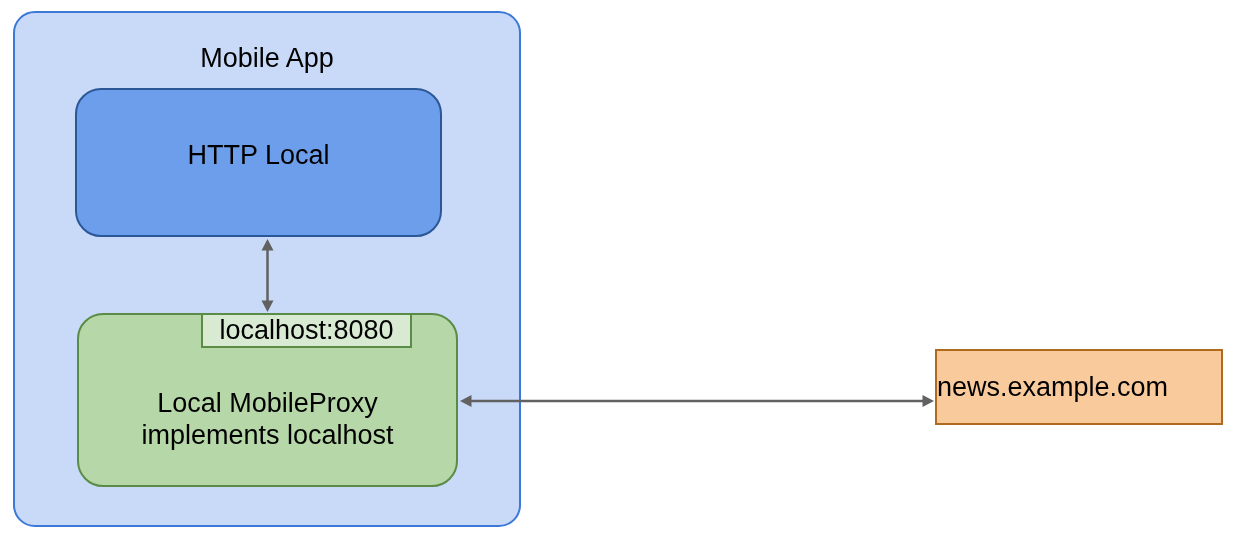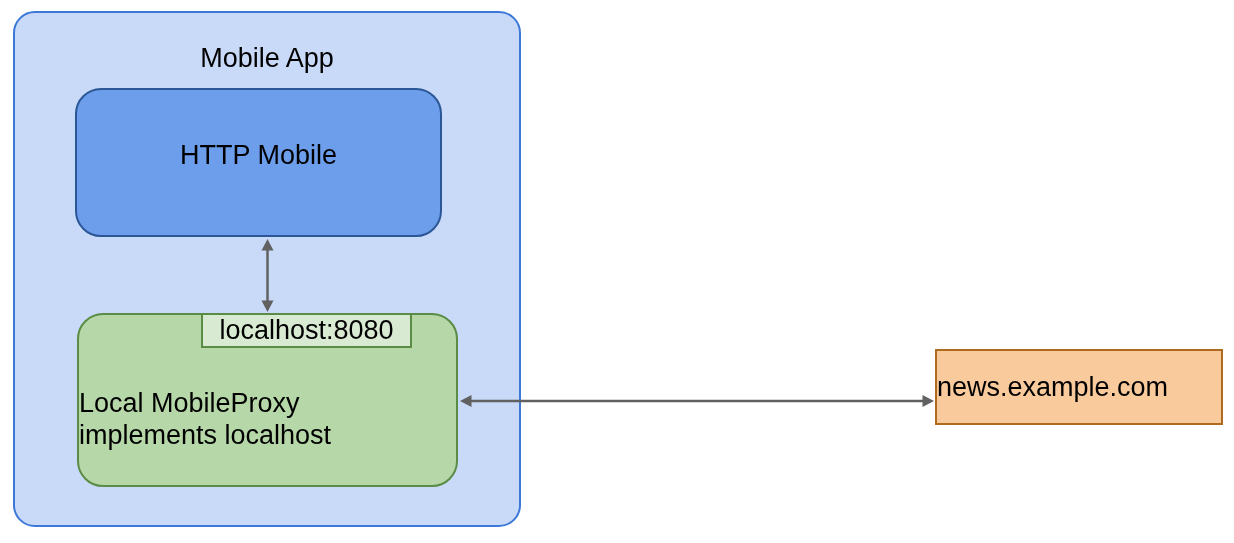--- a/index.html
+++ b/index.html
@@ -76,21 +76,21 @@
   }
 
   .green-box {
     left: 77px; top: 313px;
     width: 381px; height: 174px;
     background: var(--green-fill);
     border: 2px solid var(--green-border);
     border-radius: 26px;
     display: flex;
     flex-direction: column;
-    align-items: flex-start;
+    align-items: center;
     justify-content: center;
     padding-top: 38px; 
     text-align: center;
     font-size: 27px;
     line-height: 32px;
   }
   .green-box .line { display: block; }
 
   .localhost-badge {
     left: 156px; top: 313px;
@@ -126,21 +126,21 @@
 </head>
 <body>
 
 <div class="stage">
 
   <div class="node app-container">
     <div class="app-title">Mobile App</div>
   </div>
 
   <div class="node http-box">
-    <span class="label">HTTP Mobile</span>
+    <span class="label">HTTP Local</span>
   </div>
 
 
   <div class="node green-box">
     <span class="line">Local MobileProxy</span>
     <span class="line">implements localhost</span>
   </div>
 
   <div class="node localhost-badge">
     <span>localhost:8080</span>

